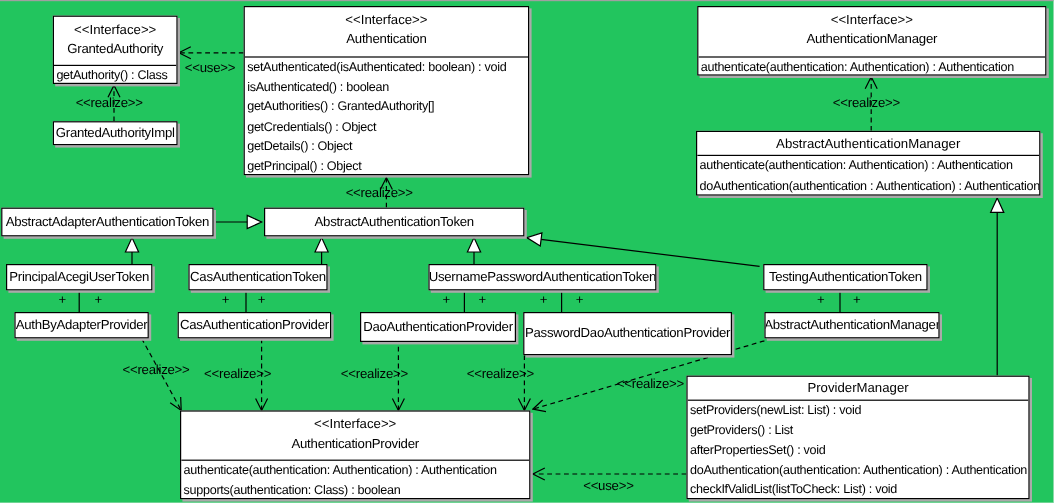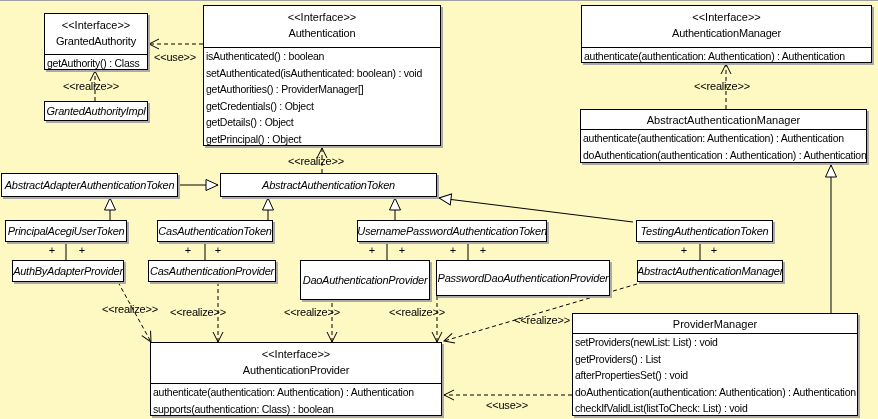--- a/index.html
+++ b/index.html
@@ -1,34 +1,34 @@
 <!DOCTYPE html>
 <html><head>
 <meta charset="utf-8">
 <style>
   html,body{margin:0;padding:0;background:#ececec;}
   #canvas{
     position:relative;width:878px;height:419px;overflow:hidden;
-    background:#fef9c3;border-top:1px solid #a0a0a0;box-sizing:border-box;
+    background:#22c55e;border-top:1px solid #a0a0a0;box-sizing:border-box;
     font-family:"Liberation Sans","DejaVu Sans",sans-serif;color:#000;
   }
   #edges{position:absolute;left:0;top:0;z-index:1;}
   .sld{stroke:#000;stroke-width:1;fill:none;}
   .dsh{stroke:#000;stroke-width:1;fill:none;stroke-dasharray:4 3;}
   .uml-box{
     position:absolute;background:#fff;border:1px solid #000;
     box-shadow:2px 2px 0 #aaa;box-sizing:border-box;overflow:hidden;z-index:2;
   }
   .hdr{text-align:center;padding-top:3px;}
   .st{font-size:11px;line-height:16px;white-space:nowrap;}
   .nm{font-size:11px;line-height:17px;white-space:nowrap;letter-spacing:-0.2px;}
   .methods{border-top:1px solid #000;}
   .m{font-size:10.5px;line-height:16.5px;padding:0 2px;white-space:nowrap;letter-spacing:-0.25px;}
   .title-only{display:flex;align-items:center;justify-content:center;
-    font-size:11px;letter-spacing:-0.25px;white-space:nowrap;font-style:italic;}
+    font-size:11px;letter-spacing:-0.25px;white-space:nowrap;}
   .it{}
   .tt{height:19px;display:flex;align-items:center;justify-content:center;
     font-size:11px;white-space:nowrap;}
   .elabel{position:absolute;z-index:3;font-size:11px;white-space:nowrap;
     transform:translateX(-50%);letter-spacing:-0.2px;}
   .plus{position:absolute;z-index:3;font-size:11px;transform:translate(-50%,-50%);}
 </style>
 </head>
 <body>
 
@@ -82,23 +82,23 @@
   <div class="uml-box title-only" style="left:44px;top:100px;width:104px;height:20px">
     <span>GrantedAuthorityImpl</span>
   </div>
 
   <div class="uml-box" style="left:203px;top:4px;width:238px;height:141px">
     <div class="hdr" style="height:38px">
       <div class="st">&lt;&lt;Interface&gt;&gt;</div>
       <div class="nm">Authentication</div>
     </div>
     <div class="methods">
+      <div class="m">setAuthenticated(isAuthenticated: boolean) : void</div>
       <div class="m">isAuthenticated() : boolean</div>
-      <div class="m">setAuthenticated(isAuthenticated: boolean) : void</div>
-      <div class="m">getAuthorities() : ProviderManager[]</div>
+      <div class="m">getAuthorities() : GrantedAuthority[]</div>
       <div class="m">getCredentials() : Object</div>
       <div class="m">getDetails() : Object</div>
       <div class="m">getPrincipal() : Object</div>
     </div>
   </div>
 
   <div class="uml-box" style="left:581px;top:4px;width:291px;height:58px">
     <div class="hdr" style="height:38px">
       <div class="st">&lt;&lt;Interface&gt;&gt;</div>
       <div class="nm">AuthenticationManager</div>
@@ -136,21 +136,21 @@
   <div class="uml-box title-only" style="left:357px;top:219px;width:190px;height:22px">
     <span>UsernamePasswordAuthenticationToken</span>
   </div>
 
   <div class="uml-box title-only" style="left:148px;top:259px;width:128px;height:22px">
     <span>CasAuthenticationProvider</span>
   </div>
   <div class="uml-box title-only" style="left:12px;top:259px;width:112px;height:22px">
     <span>AuthByAdapterProvider</span>
   </div>
-  <div class="uml-box title-only" style="left:300px;top:259px;width:130px;height:40px">
+  <div class="uml-box title-only" style="left:300px;top:259px;width:130px;height:25px">
     <span>DaoAuthenticationProvider</span>
   </div>
   <div class="uml-box title-only" style="left:436px;top:259px;width:174px;height:36px">
     <span>PasswordDaoAuthenticationProvider</span>
   </div>
   <div class="uml-box title-only" style="left:637px;top:259px;width:146px;height:22px">
     <span>AbstractAuthenticationManager</span>
   </div>
 
   <div class="uml-box" style="left:150px;top:341px;width:292px;height:74px">

